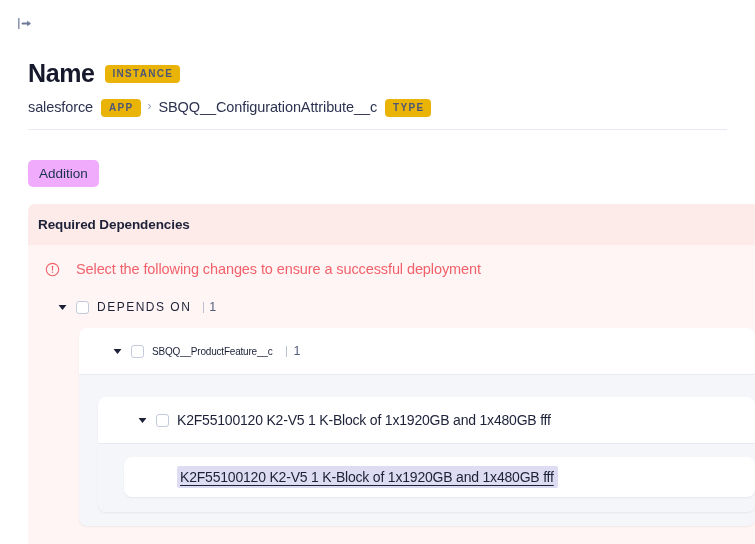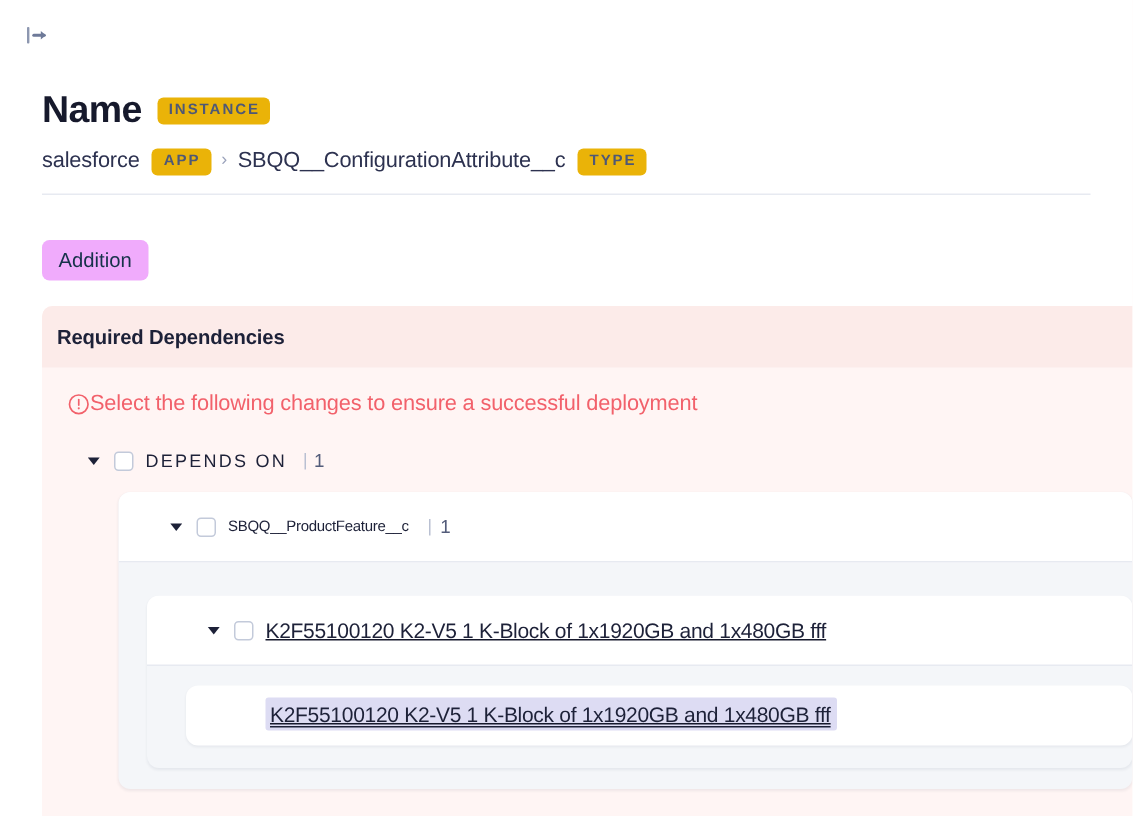--- a/index.html
+++ b/index.html
@@ -106,21 +106,21 @@
     padding: 13px 0 13px 10px;
     font-size: 13.5px;
     font-weight: bold;
     color: #1d2138;
     border-top-left-radius: 7px;
     letter-spacing: -0.1px;
   }
   .dep-alert {
     display: flex;
     align-items: center;
-    gap: 0;
+    gap: 16px;
     padding: 16px 0 0 17px;
     color: #f2616b;
     font-size: 14.5px;
     letter-spacing: -0.1px;
   }
 
   
   .tree-root {
     padding: 18px 0 0 29px;
   }
@@ -186,21 +186,21 @@
 
   
   .card {
     margin-top: 9px;
     background: #f4f6f9;
     border-radius: 8px;
     box-shadow: 0 1px 2px rgba(31,41,70,0.07);
     overflow: hidden;
   }
   .card.lvl2 { margin-left: 22px; }
-  .card.lvl3 { margin-left: 19px; margin-right: 0; text-decoration: underline; }
+  .card.lvl3 { margin-left: 19px; margin-right: 0; }
   .card-head {
     background: #ffffff;
     border-bottom: 1px solid #e7eaf1;
     padding: 11px 0 11px 33px;
   }
   .card-head.lvl3 { padding-left: 39px; }
   .card-body {
     padding: 13px 0 15px 0;
   }
   .card-body.lvl2 { padding-bottom: 14px; }

